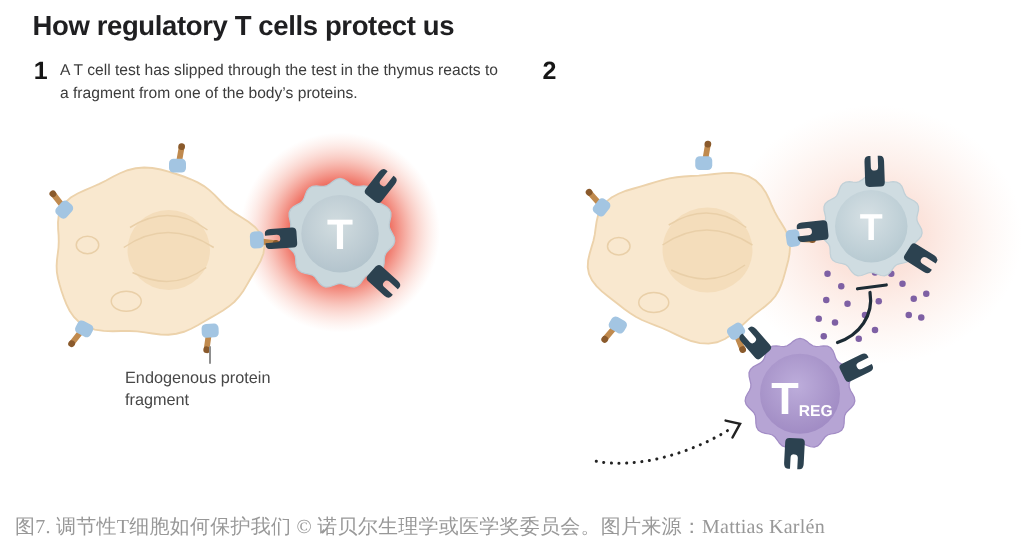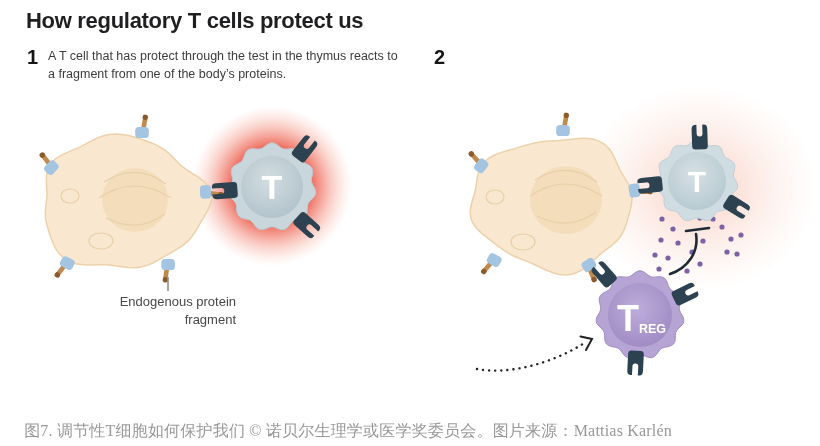--- a/index.html
+++ b/index.html
@@ -14,26 +14,26 @@
   }
   .step-num{position:absolute;font-size:20px;font-weight:800;color:#161616;line-height:1;}
   .step-text{
     position:absolute;font-size:12.5px;color:#3c3c3c;line-height:1.4;letter-spacing:0;
   }
   .p1-num{left:27px;top:47px;}
   .p1-text{left:48px;top:48px;width:352px;}
   .p2-num{left:434px;top:47px;}
   .p2-text{left:459px;top:48px;width:358px;}
   .fig-label{position:absolute;font-size:13px;color:#474747;line-height:1.4;}
-  .endo{left:100px;top:293px;width:136px;text-align:right;}
+  .endo{left:100px;top:293px;width:136px;text-align:left;}
   .interv{left:478px;top:285px;width:128px;}
   .caption{
-    position:absolute;left:0;top:411px;width:672px;text-align:right;
+    position:absolute;left:0;top:411px;width:672px;text-align:center;
     font-family:"Liberation Serif","DejaVu Serif",serif;
-    font-size:16px;color:#989898;letter-spacing:0.2px;margin-top:10px;
+    font-size:16px;color:#989898;letter-spacing:0.2px;
   }
   text{font-family:"Liberation Sans","DejaVu Sans",sans-serif;}
 </style>
 </head>
 <body>
 
 <div class="stage">
 
   <svg width="820" height="446" viewBox="0 0 820 446">
     <defs>
@@ -176,20 +176,20 @@
 
     <g stroke="#222222" fill="none" stroke-linecap="round">
       <path d="M 477,369 C 508,375 552,364 586,342" stroke-width="2.4" stroke-dasharray="0.1 6"></path>
       <path d="M 580.5,336.5 L 592,339 L 586,350" stroke-width="2"></path>
     </g>
   </svg>
 
   <div class="title">How regulatory T cells protect us</div>
 
   <div class="step-num p1-num">1</div>
-  <div class="step-text p1-text">A T cell that has protect through the test in the thymus reacts to a fragment from one of the body’s proteins.</div>
+  <div class="step-text p1-text">A T cell test has slipped through the test in the thymus reacts to a fragment from one of the body’s proteins.</div>
 
   <div class="step-num p2-num">2</div>
 
   <div class="fig-label endo">Endogenous protein fragment</div>
 
   <div class="caption">图7. 调节性T细胞如何保护我们 © 诺贝尔生理学或医学奖委员会。图片来源：Mattias Karlén</div>
 </div>
 
 </body></html>

